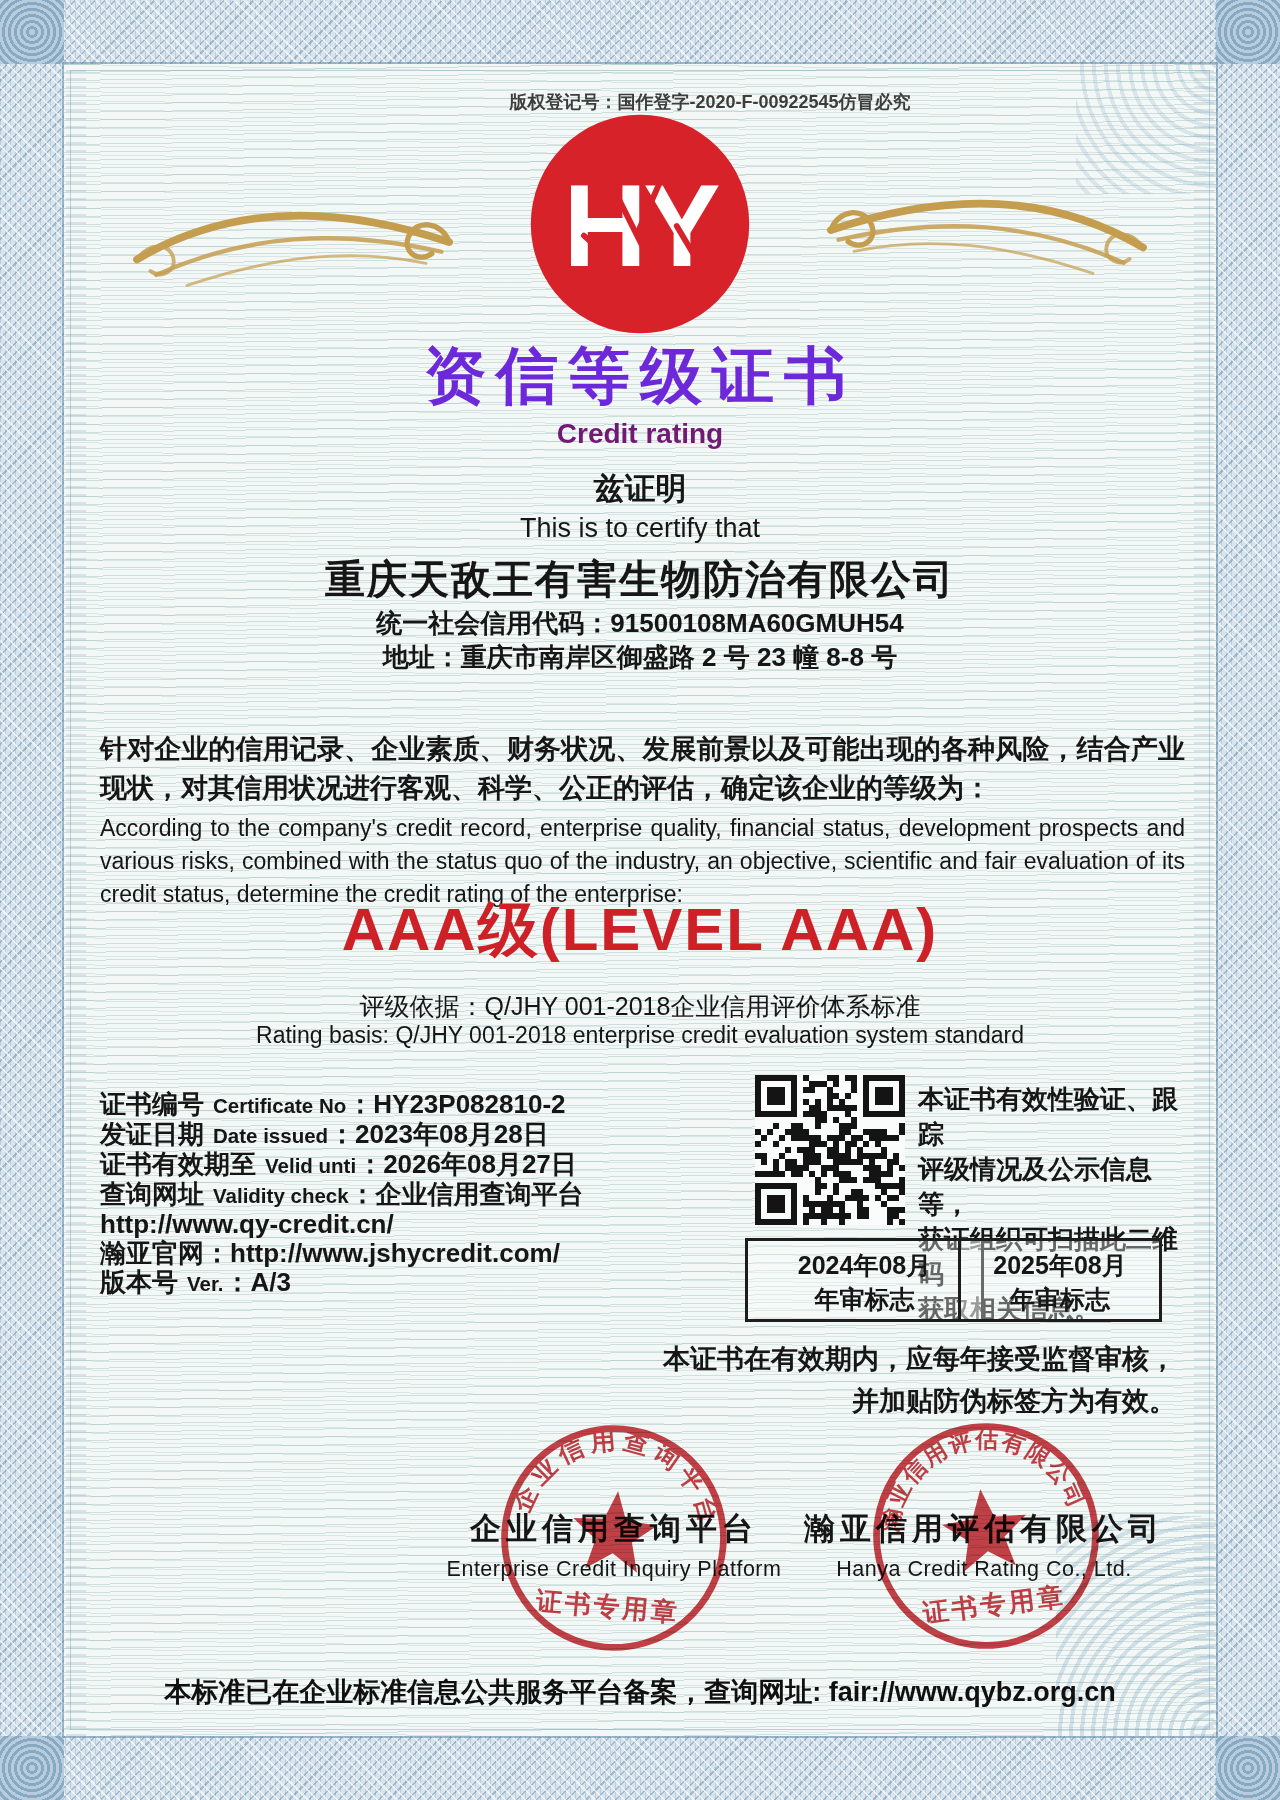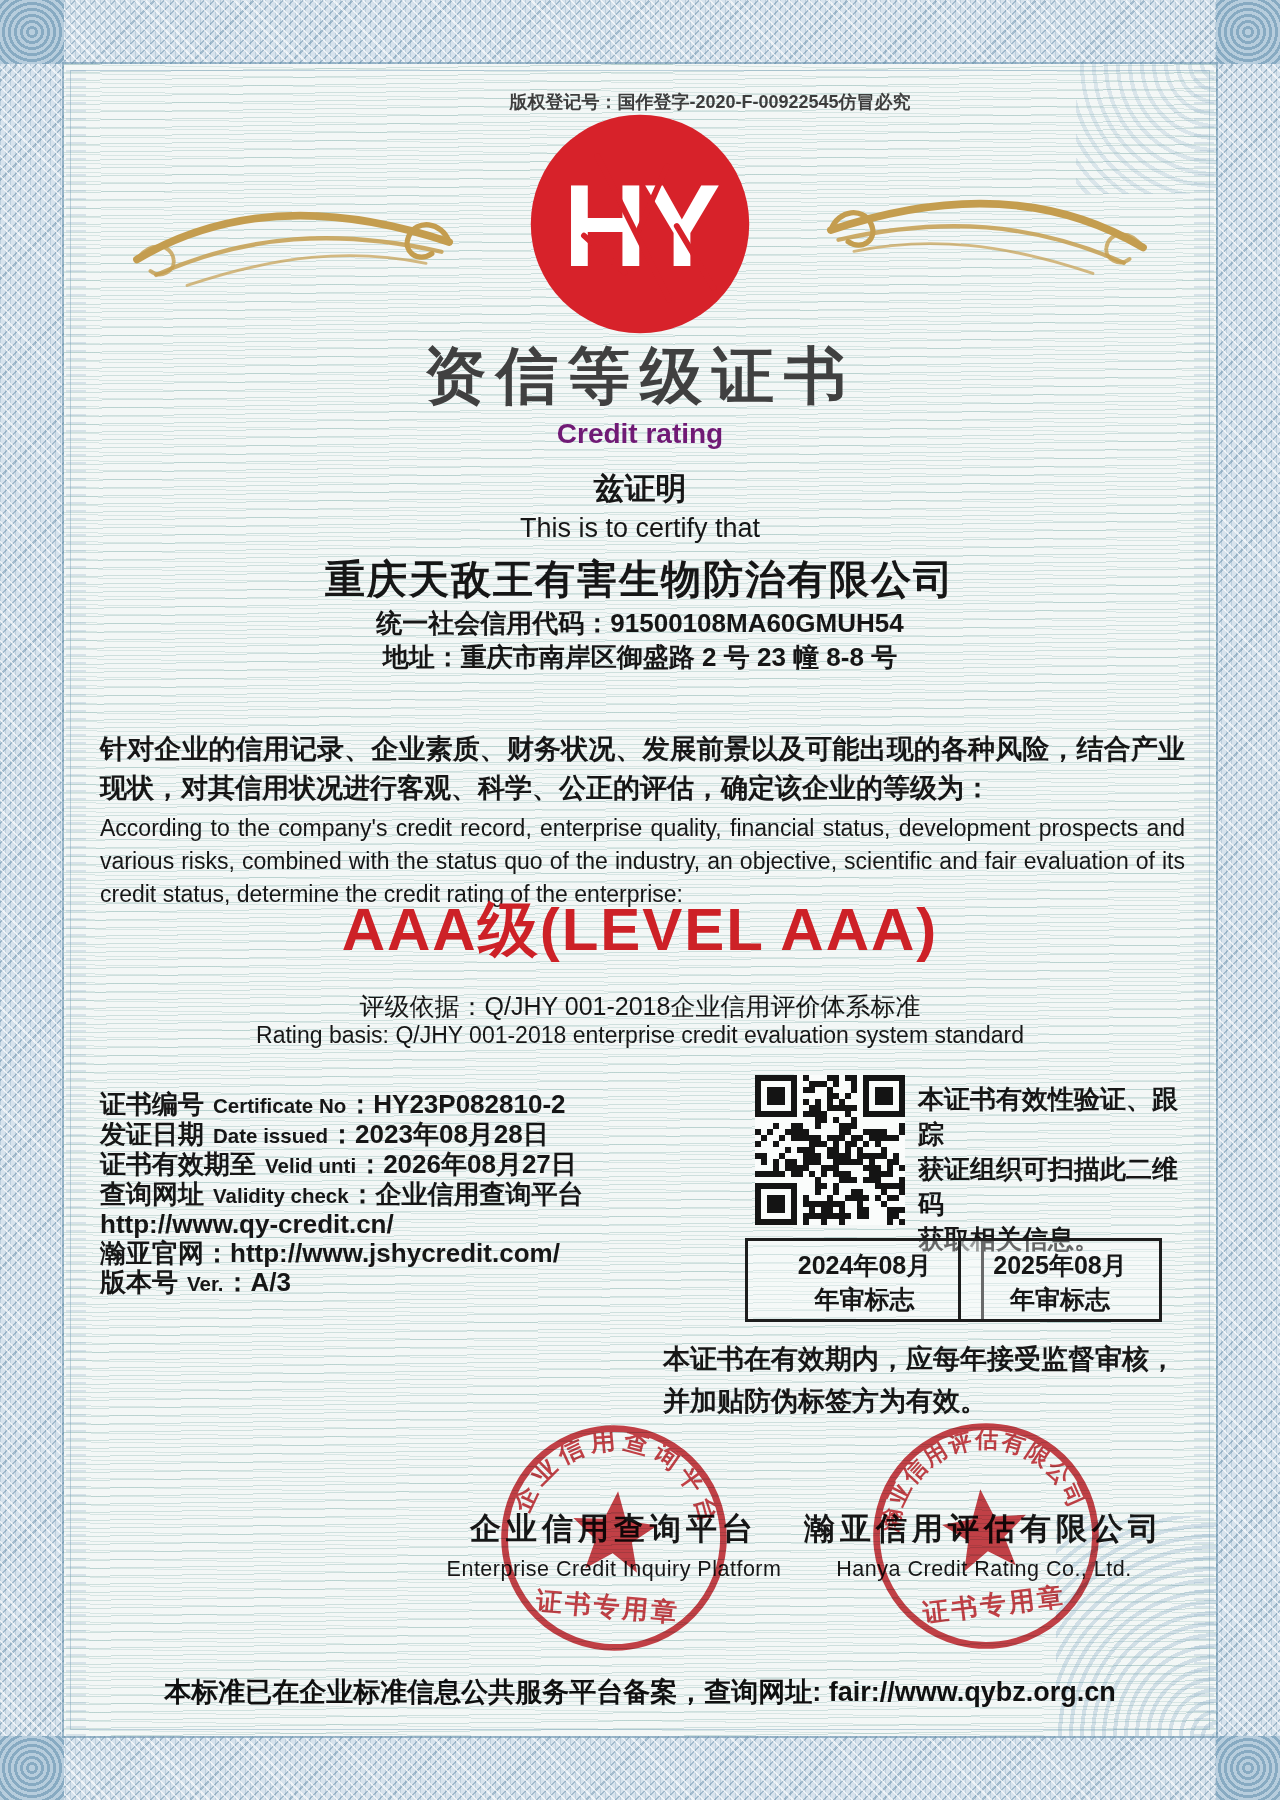--- a/index.html
+++ b/index.html
@@ -43,21 +43,21 @@
   .abs{position:absolute;z-index:3}
   .ctr{left:0;width:100%;text-align:center}
   .copyright{top:90px;left:710px;transform:translateX(-50%);font-size:18px;font-weight:600;color:#3d3d3d;white-space:nowrap}
 
   .flourish{position:absolute;z-index:3;width:330px;height:106px}
   .fl-left{left:130px;top:192px}
   .fl-right{left:820px;top:180px;transform:scaleX(-1)}
 
   .logo{top:108px;left:50%;transform:translateX(-50%);width:232px;height:232px}
 
-  .title-zh{top:334px;font-size:62px;font-weight:bold;letter-spacing:10px;color:#404040}
+  .title-zh{top:334px;font-size:62px;font-weight:bold;letter-spacing:10px;color:#6d28d9}
   .title-en{top:418px;font-size:28px;font-weight:700;color:#701a75}
   .certify-zh{top:468px;font-size:31px;font-weight:600}
   .certify-en{top:513px;font-size:27px;font-weight:500}
   .company{top:552px;font-size:40px;font-weight:bold;letter-spacing:2px}
   .ccode{top:606px;font-size:26px;font-weight:600}
   .addr{top:640px;font-size:26px;font-weight:600}
 
   .para{left:100px;width:1085px;text-align:justify}
   .para-zh{top:730px;font-size:27px;line-height:39px;font-weight:600}
   .para-en{top:812px;font-size:23px;line-height:33px;font-weight:500}
@@ -69,21 +69,21 @@
   .info{top:1090px;left:100px;width:570px;font-size:26px;font-weight:600;line-height:29px;white-space:nowrap}
   .info .en{font-size:20.5px;margin-left:9px;margin-right:1px;font-weight:600}
   .info .zh2{margin-left:0}
 
   .qr{top:1075px;left:755px;width:150px;height:150px;background:#fafcfb;z-index:3}
   .qr-note{top:1082px;left:918px;width:262px;font-size:26px;line-height:35px;font-weight:600}
 
   .badge{border:3px solid #1d1d1d;text-align:center;font-weight:600;font-size:25px;line-height:34px;padding-top:7px;box-sizing:border-box;background:rgba(250,253,252,.35)}
   .badge1{top:1238px;left:745px;width:239px;height:84px}
   .badge2{top:1238px;left:958px;width:204px;height:84px}
-  .audit-note{top:1338px;right:104px;text-align:left;font-size:27px;line-height:42px;font-weight:600}
+  .audit-note{top:1338px;right:104px;text-align:right;font-size:27px;line-height:42px;font-weight:600}
 
   .sig{transform:translateX(-50%);text-align:center;z-index:3;white-space:nowrap}
   .sig .zh{font-size:31px;font-weight:bold;letter-spacing:5px}
   .sig .en{font-size:21.5px;font-weight:500;margin-top:7px;letter-spacing:.5px}
   .sig-left{top:1508px;left:614px}
   .sig-right{top:1508px;left:984px}
 
   .seal{position:absolute;width:240px;height:240px;z-index:4;opacity:.87;mix-blend-mode:multiply}
   .seal-left{left:494px;top:1418px;transform:rotate(5deg)}
   .seal-right{left:866px;top:1416px;transform:rotate(-7deg)}
@@ -396,20 +396,21 @@
         <rect x="12" y="12" width="18" height="18" fill="#141414"></rect>
         <rect x="108" y="0" width="42" height="42" fill="#141414"></rect>
         <rect x="114" y="6" width="30" height="30" fill="#fafcfb"></rect>
         <rect x="120" y="12" width="18" height="18" fill="#141414"></rect>
         <rect x="0" y="108" width="42" height="42" fill="#141414"></rect>
         <rect x="6" y="114" width="30" height="30" fill="#fafcfb"></rect>
         <rect x="12" y="120" width="18" height="18" fill="#141414"></rect>
       </svg></div>
   <div class="abs qr-note">
     <div>本证书有效性验证、跟踪</div>
+    <div>评级情况及公示信息等，</div>
     <div>获证组织可扫描此二维码</div>
     <div>获取相关信息。</div>
   </div>
 
   <div class="abs badge badge1">
     <div>2024年08月</div>
     <div>年审标志</div>
   </div>
   <div class="abs badge badge2">
     <div>2025年08月</div>

